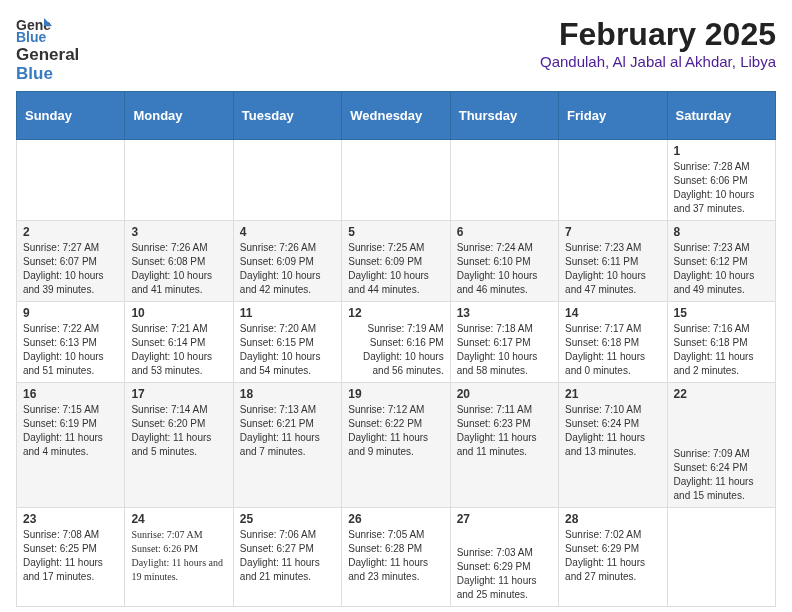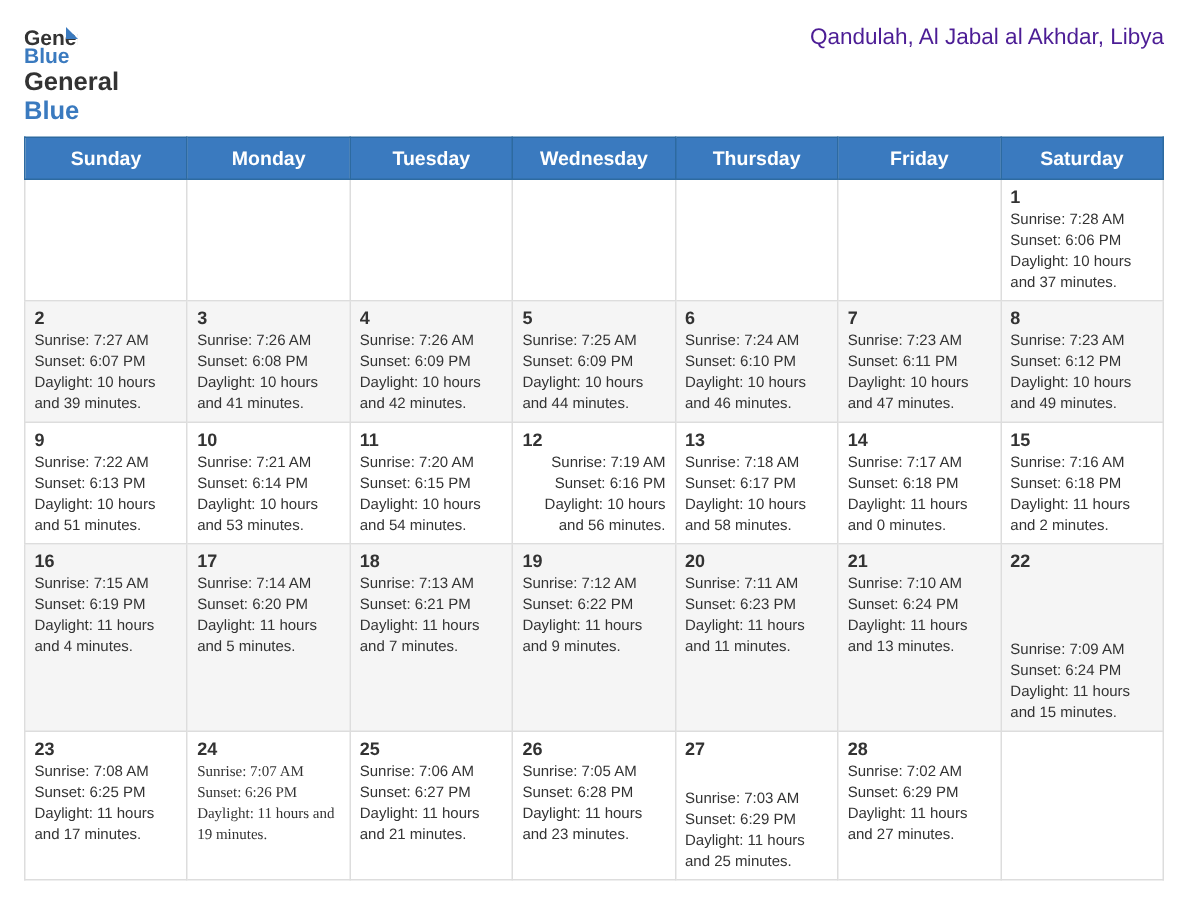--- a/index.html
+++ b/index.html
@@ -39,22 +39,22 @@
       color: #4c1d95;
     }
     .calendar {
       width: 100%;
       border-collapse: collapse;
       border: 1px solid #ccc;
     }
     .calendar th {
       background-color: #3a7abf;
       color: white;
-      text-align: center;
-      padding: 6px 8px;
+      text-align: left;
+      padding: 16px 8px;
       font-size: 13px;
       font-weight: bold;
       border: 1px solid #2d6aa0;
     }
     .calendar td {
       vertical-align: top;
       padding: 4px 6px;
       border: 1px solid #ddd;
       width: calc(100% / 7);
       min-height: 80px;
@@ -96,20 +96,21 @@
         <text x="0" y="26" font-size="14" font-weight="bold" fill="#3a7abf">Blue</text>
         <polygon points="28,2 36,10 28,10" fill="#3a7abf"></polygon>
       </svg>
     </div>
     <div style="display:flex; flex-direction:column; margin-top:2px;">
       <span style="font-size:17px; font-weight:bold; color:#333; line-height:1.1;">General</span>
       <span style="font-size:17px; font-weight:bold; color:#3a7abf; line-height:1.1;">Blue</span>
     </div>
   </div>
   <div class="title-area">
+    <div class="calendar-title">February 2025</div>
     <div class="calendar-subtitle">Qandulah, Al Jabal al Akhdar, Libya</div>
   </div>
 </div>
 
 <table class="calendar">
   <thead>
     <tr>
     <th>Sunday</th>
         <th>Monday</th>
         <th>Tuesday</th>

